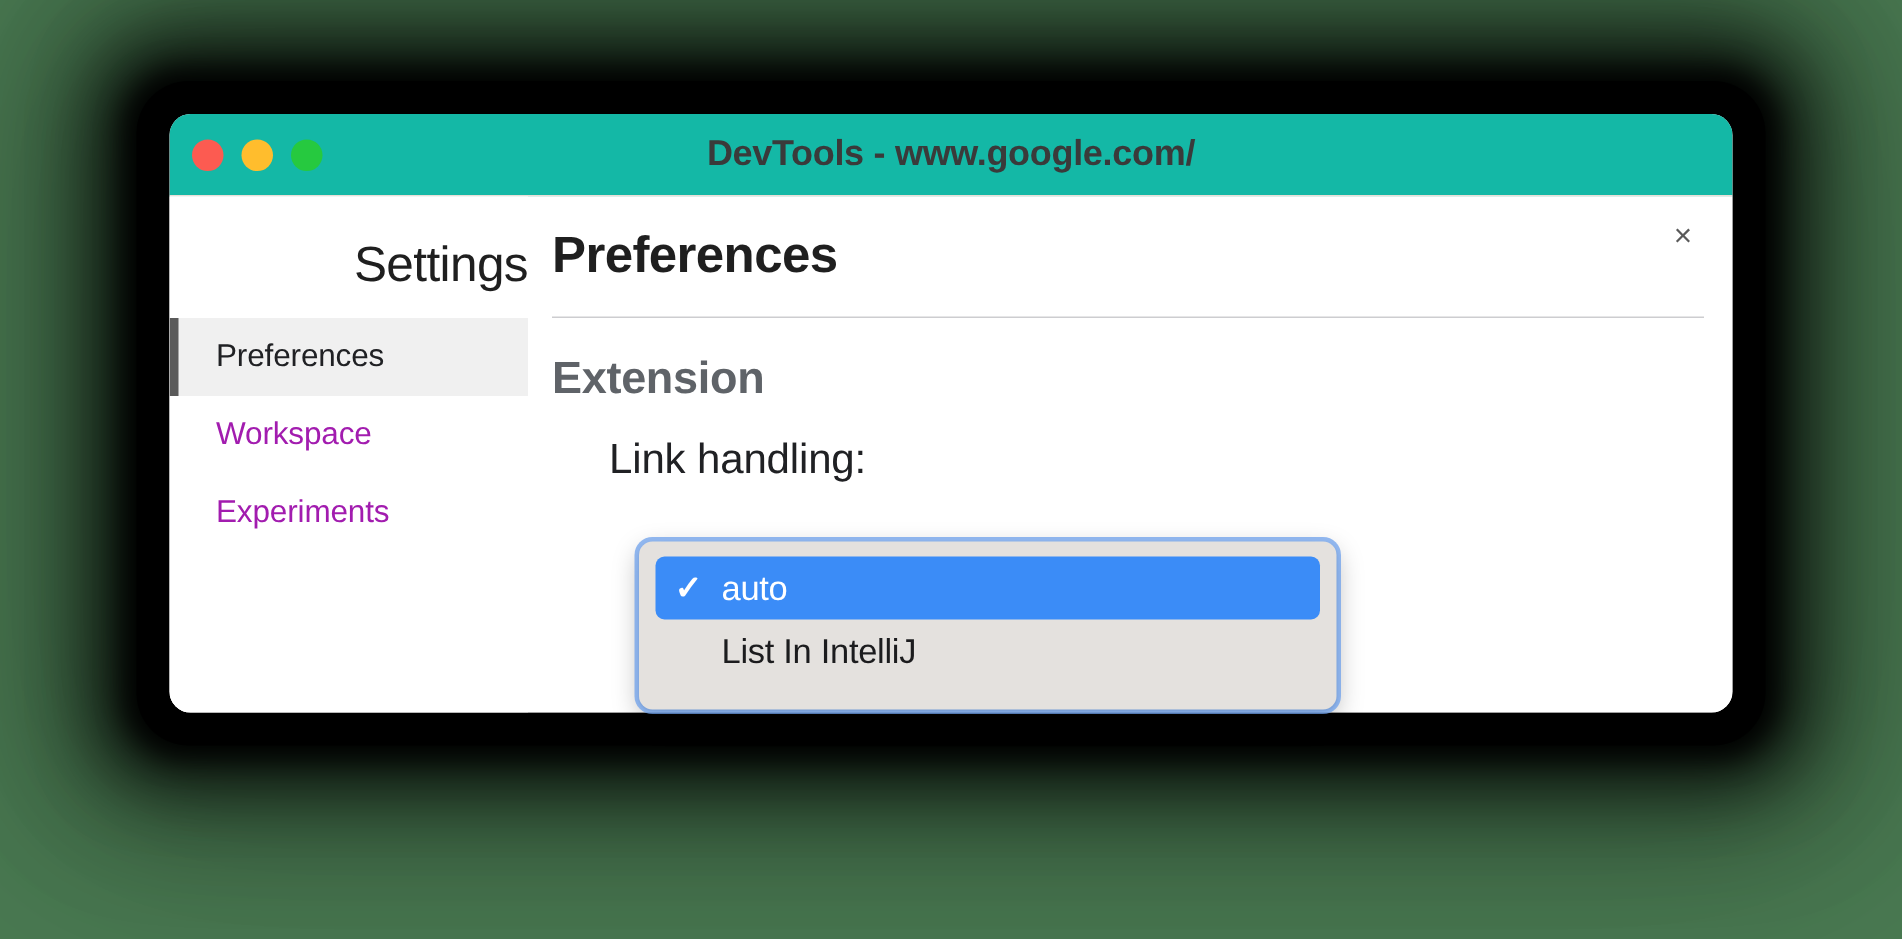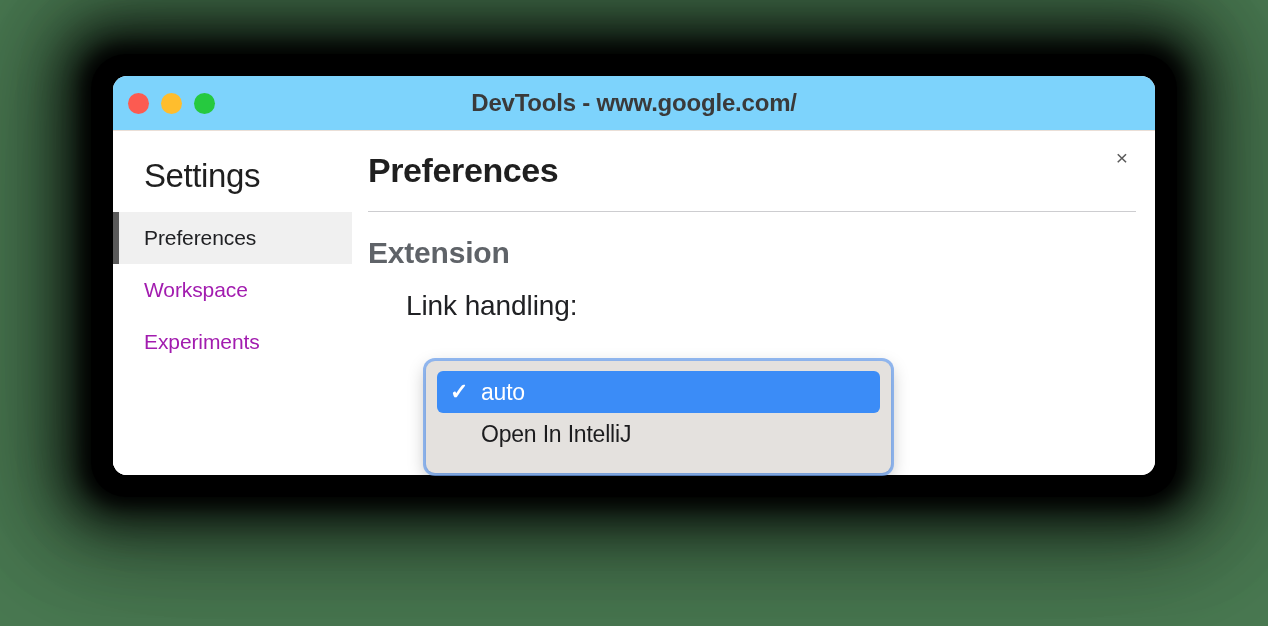--- a/index.html
+++ b/index.html
@@ -45,21 +45,21 @@
     height: 399px;
     border-radius: 14px;
     background: #ffffff;
     overflow: hidden;
   }
 
   
   #titlebar {
     position: relative;
     height: 55px;
-    background: #7dd3fc;
+    background: #14b8a6;
     border-bottom: 1px solid #eadfd7;
     display: flex;
     align-items: center;
   }
 
   .traffic-lights {
     position: absolute;
     left: 15px;
     top: 0;
     height: 55px;
@@ -112,20 +112,21 @@
     cursor: pointer;
     user-select: none;
   }
 
   
   #sidebar {
     width: 239px;
     flex: 0 0 239px;
     padding-top: 0;
     background: #ffffff;
+    text-align: right;
   }
 
   #sidebar-title {
     font-size: 33px;
     color: #1f1f1f;
     padding: 26px 0 0 31px;
     letter-spacing: -0.4px;
   }
 
   .nav-list {
@@ -306,15 +307,15 @@
   </div>
 </div>
 
 <div id="dropdown-popup">
   <div class="popup-option selected">
     <span class="check">✓</span>
     <span class="opt-label">auto</span>
   </div>
   <div class="popup-option">
     <span class="check">&nbsp;</span>
-    <span class="opt-label">Open In IntelliJ</span>
+    <span class="opt-label">List In IntelliJ</span>
   </div>
 </div>
 
 </body></html>

